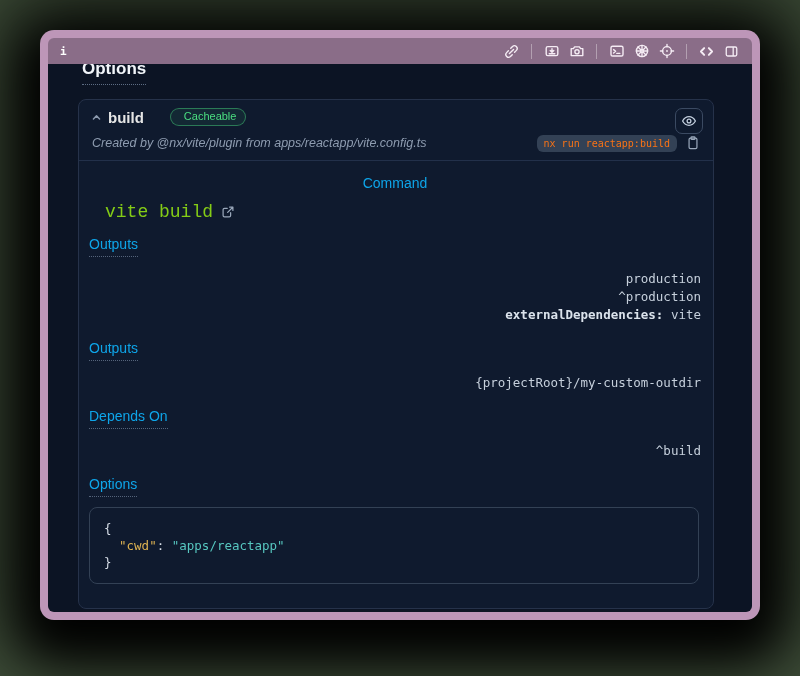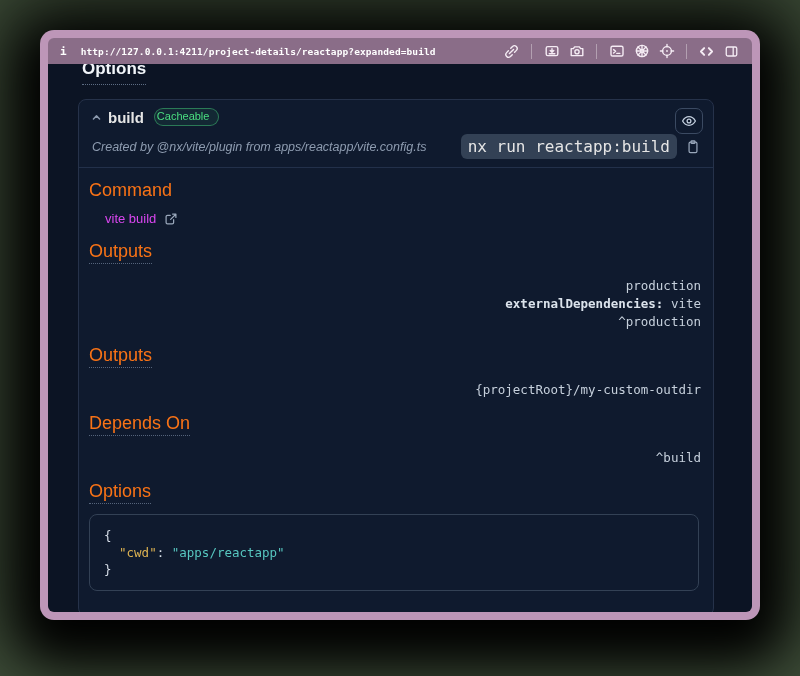--- a/index.html
+++ b/index.html
@@ -63,53 +63,53 @@
   }
   .card-header {
     position: relative;
     padding: 8px 12px 8px 10px;
     border-bottom: 1px solid #22304a;
   }
   .hdr-row1 { display: flex; align-items: center; }
   .chev { width: 14px; height: 14px; display: flex; align-items: center; justify-content: center; margin-right: 5px; cursor: pointer; }
   .target-name { font-size: 15px; font-weight: 700; color: #e5e5e5; }
   .badge {
-    margin-left: 10px;
+    margin-left: 26px;
     font-size: 11px; font-weight: 500; color: #4ade80;
     border: 1px solid rgba(74,222,128,0.45);
     background: rgba(74,222,128,0.08);
     border-radius: 999px;
-    padding: 2px 9px 3px 2px;
+    padding: 2px 9px 3px 13px;
     line-height: 1;
   }
   .eye-button {
     position: absolute; top: 8px; right: 10px;
     width: 28px; height: 26px;
     border: 1px solid #3b4a62; border-radius: 7px;
     display: flex; align-items: center; justify-content: center;
     cursor: pointer; background: transparent;
   }
   .hdr-row2 { display: flex; align-items: center; margin-top: 8px; margin-left: 3px; }
   .created-by { font-style: italic; font-size: 12.5px; color: #8e9cb0; }
   .hdr-row2-right { margin-left: auto; display: flex; align-items: center; }
   .cmd-chip {
     font-family: "DejaVu Sans Mono", monospace;
-    font-size: 16px; color: #e5e5e5;
+    font-size: 10px; color: #f97316;
     background: #334155; border-radius: 6px;
     padding: 3px 7px; white-space: nowrap;
   }
   .copy-btn { margin-left: 8px; width: 16px; height: 18px; display: flex; align-items: center; justify-content: center; cursor: pointer; }
   
   .card-body { padding: 14px 12px 24px 10px; }
   .sec-h {
-    font-size: 18px; font-weight: 500; color: #f97316; line-height: 16px;
+    font-size: 14px; font-weight: 500; color: #0ea5e9; line-height: 16px; text-align: center;
   }
   .sec-h.dotted { display: table; border-bottom: 1.5px dotted #55647b; padding-bottom: 4px; }
   .cmd-row { display: flex; align-items: center; margin: 13px 0 0 16px; }
-  .cmd-value { font-size: 13px; color: #d946ef; line-height: 16px; }
+  .cmd-value { font-size: 18px; color: #84cc16; line-height: 16px; font-family: Liberation Mono, monospace; }
   .ext-link { margin-left: 8px; display: flex; cursor: pointer; }
   .mt { margin-top: 16px; }
   .mono-list { margin: 13px 0 0 16px; text-align: right; }
   .mono-line {
     font-family: "DejaVu Sans Mono", monospace;
     font-size: 12.5px; color: #c6d0dc; line-height: 18px;
     white-space: pre;
   }
   .mono-key { font-weight: 700; color: #dbe3ec; }
   .json-block {
@@ -127,21 +127,20 @@
   .json-sep { color: #d7dee8; }
   .json-val { color: #57c7c0; }
 </style>
 </head>
 <body>
 
 <div class="window">
 
   <div class="toolbar">
     <span class="info-glyph">i</span>
-    <span class="url-text">http://127.0.0.1:4211/project-details/reactapp?expanded=build</span>
 
     <div class="toolbar-right">
       <span class="tbtn">
         <svg width="15" height="15" viewBox="0 0 16 16" fill="none" stroke="#f5ecf4" stroke-width="1.5" stroke-linecap="round" stroke-linejoin="round">
           <path d="M7.2 4.6l1.9-1.9a2.9 2.9 0 014.1 4.1l-1.9 1.9"></path>
           <path d="M8.8 11.4l-1.9 1.9a2.9 2.9 0 01-4.1-4.1l1.9-1.9"></path>
           <path d="M5.8 10.2l4.4-4.4"></path>
         </svg>
       </span>
       <span class="tb-divider"></span>
@@ -237,22 +236,22 @@
             <svg width="14" height="14" viewBox="0 0 16 16" fill="none" stroke="#9aa8bb" stroke-width="1.4" stroke-linecap="round" stroke-linejoin="round">
               <path d="M11 8.8V12a1.6 1.6 0 01-1.6 1.6H4A1.6 1.6 0 012.4 12V5.4A1.6 1.6 0 014 3.8h3.2"></path>
               <path d="M9.8 2.4h3.8v3.8M13.2 2.8L7.6 8.4"></path>
             </svg>
           </span>
         </div>
 
         <div class="sec-h dotted mt">Outputs</div>
         <div class="mono-list">
           <div class="mono-line">production</div>
+          <div class="mono-line">^production</div>
           <div class="mono-line"><span class="mono-key">externalDependencies:</span> <span>vite</span></div>
-          <div class="mono-line">^production</div>
         </div>
 
         <div class="sec-h dotted mt">Outputs</div>
         <div class="mono-list">
           <div class="mono-line">{projectRoot}/my-custom-outdir</div>
         </div>
 
         <div class="sec-h dotted mt">Depends On</div>
         <div class="mono-list">
           <div class="mono-line">^build</div>

